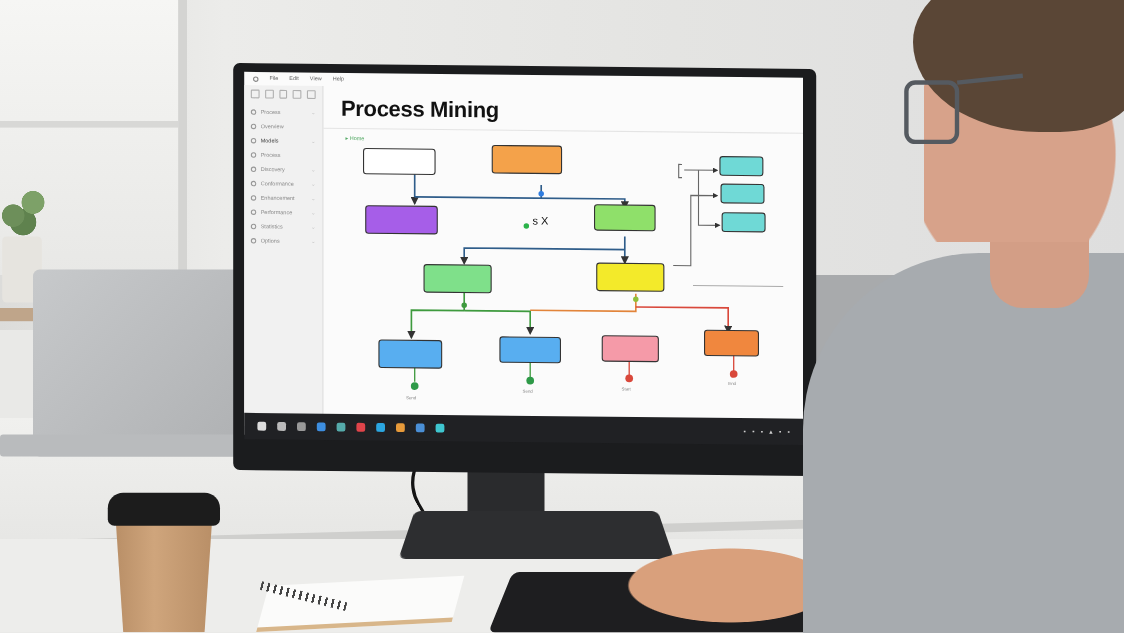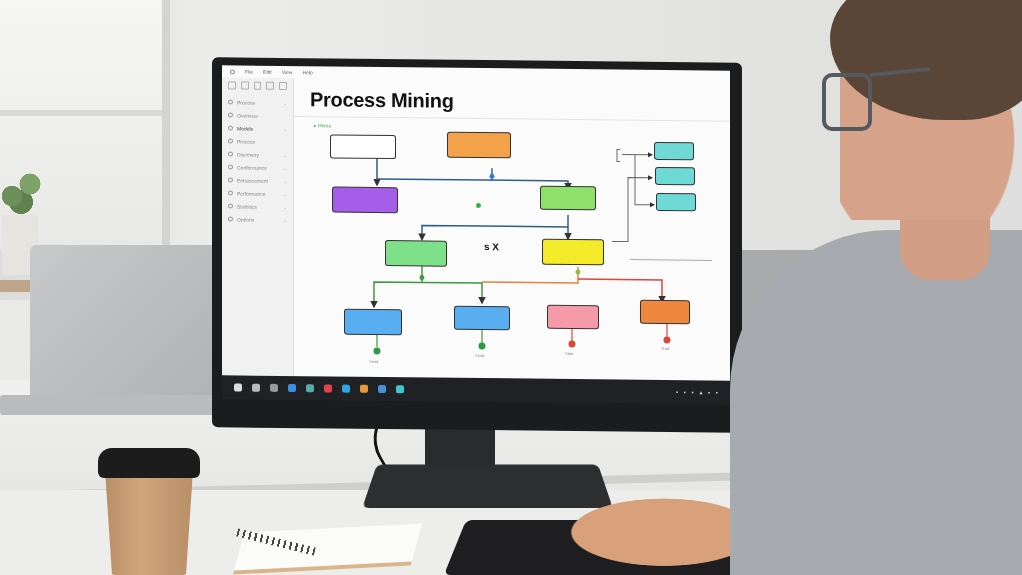--- a/index.html
+++ b/index.html
@@ -49,21 +49,21 @@
   .sb-item { display: flex; align-items: center; gap: 4px; height: 13px; padding: 0 6px; font-size: 5px; color: #8a8a8a; }
   .sb-item .ico { width: 5px; height: 5px; border: 1px solid #999; border-radius: 50%; }
   .sb-item .chev { margin-left: auto; font-size: 5px; color: #bbb; }
   .title { position: absolute; left: 88px; top: 22px; font-size: 20px; font-weight: bold; color: #111; letter-spacing: -0.3px; }
   .title-rule { position: absolute; left: 72px; top: 50px; width: 440px; height: 1px; background: #e4e4e4; }
   .crumb { position: absolute; left: 92px; top: 56px; font-size: 5px; color: #5a6; }
 
   .node { position: absolute; border: 1.5px solid #333; border-radius: 3px; font-size: 4.5px; color: #333;
           display: flex; align-items: center; justify-content: center; text-align: center; line-height: 6px; padding: 2px; }
   .legend-dot { position: absolute; width: 5px; height: 5px; border-radius: 50%; background: #2bb34a; }
-  .legend-x { position: absolute; font-size: 10px; font-weight: bold; color: #111; margin-top: 45px; }
+  .legend-x { position: absolute; font-size: 10px; font-weight: normal; color: #111; }
   .term-label { position: absolute; font-size: 4px; color: #888; }
 
   
   .cup { position: absolute; left: 105px; top: 470px; width: 88px; height: 105px;
          background: linear-gradient(90deg, #b98f67, #cfa57c 40%, #b98f67); border-radius: 0 0 10px 10px;
          clip-path: polygon(0 0, 100% 0, 92% 100%, 8% 100%); }
   .cup-lid { position: absolute; left: 98px; top: 448px; width: 102px; height: 30px; background: #1c1c1c; border-radius: 14px 14px 6px 6px; }
   .notebook { position: absolute; left: 240px; top: 528px; width: 175px; height: 42px; background: #fbfbfa;
               border-bottom: 4px solid #d8b68a; transform: skewX(-18deg) rotate(-3deg); }
   .spiral { position: absolute; left: 236px; top: 538px; width: 80px; height: 8px;

